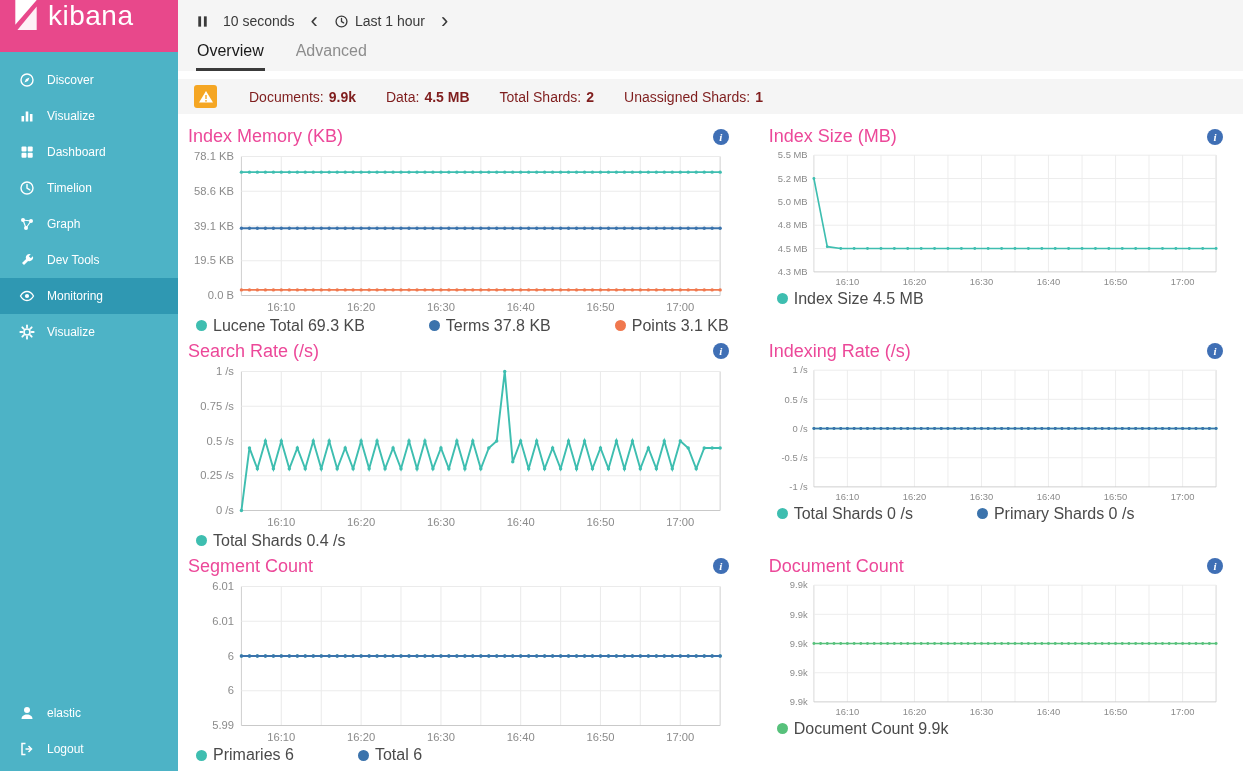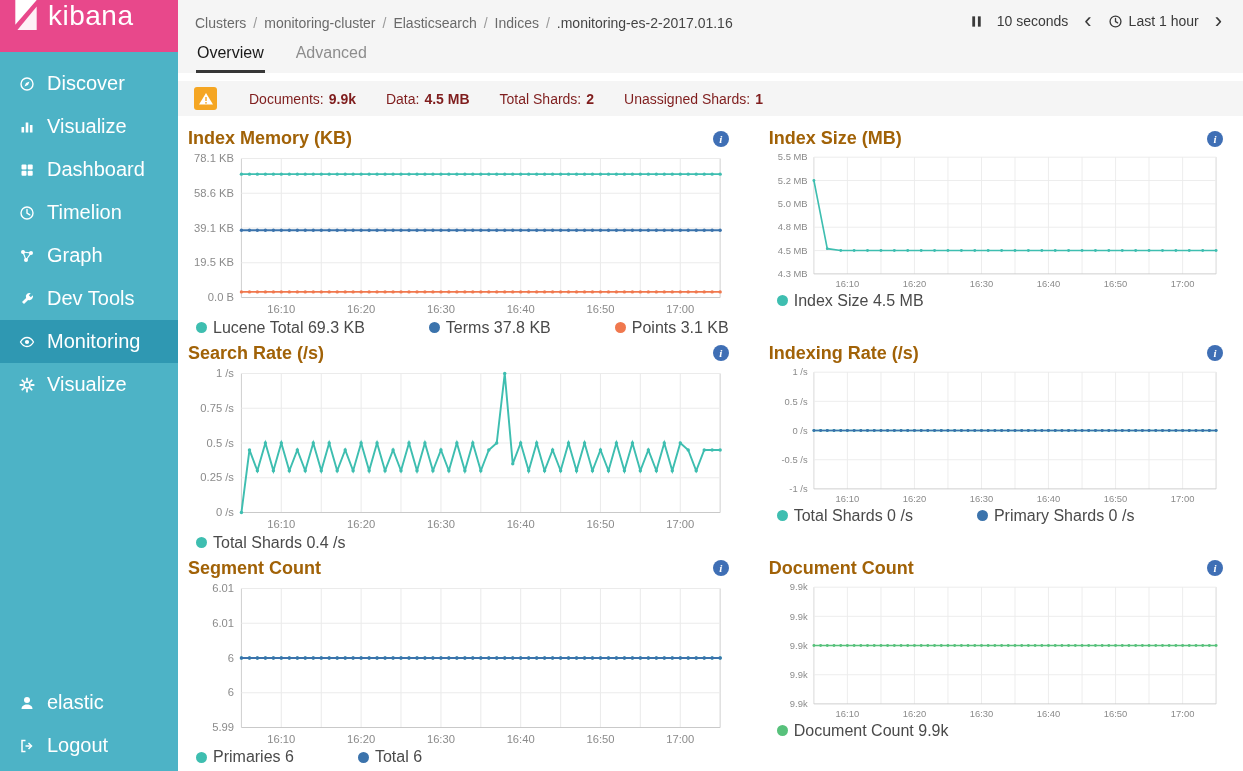--- a/index.html
+++ b/index.html
@@ -13,21 +13,21 @@
   *{box-sizing:border-box;}
   html,body{margin:0;padding:0;}
   body{width:1243px;height:771px;overflow:hidden;font-family:"Liberation Sans",sans-serif;background:#fff;}
   .app{display:flex;width:1243px;height:771px;}
 
   
   .sidebar{width:178px;flex-shrink:0;background:var(--sidebar);color:#fff;display:flex;flex-direction:column;}
   .logo{background:var(--pink);height:52px;display:flex;align-items:flex-start;padding-left:13px;gap:9px;cursor:pointer;}
   .logo-text{font-size:28px;color:#fff;letter-spacing:.5px;}
   .nav{padding-top:10px;}
-  .nav-item{display:flex;align-items:center;gap:12px;padding:10px 0 10px 19px;font-size:20px;cursor:pointer;}
+  .nav-item{display:flex;align-items:center;gap:12px;padding:10px 0 10px 19px;font-size:12px;cursor:pointer;}
   .nav-item.active{background:var(--sidebar-active);}
   .nav-item .ic{width:16px;height:16px;display:inline-flex;}
   .sidebar-footer{margin-top:auto;padding-bottom:4px;}
 
   
   .main{flex:1;display:flex;flex-direction:column;min-width:0;}
   .topbar{background:var(--graybg);padding:13px 18px 0 17px;}
   .topbar-row{display:flex;justify-content:space-between;align-items:flex-start;}
   .breadcrumbs{font-size:14px;color:#6a6a6a;padding-top:2px;}
   .crumb{cursor:pointer;}
@@ -41,21 +41,21 @@
   .tab.active{color:#191919;border-bottom:3px solid #3a3a3a;}
 
   .summary{background:var(--graybg);margin-top:8px;padding:6px 16px;display:flex;align-items:center;gap:30px;font-size:14px;color:#7f1d1d;}
   .warn-box{width:23px;height:23px;background:var(--warn);border-radius:3px;display:flex;align-items:center;justify-content:center;flex-shrink:0;margin-right:2px;}
   .stat{white-space:nowrap;}
   .stat .val{font-weight:bold;margin-left:5px;}
 
   
   .charts{display:grid;grid-template-columns:1fr 1fr;column-gap:40px;row-gap:4px;padding:10px 20px 0 10px;background:#fff;}
   .chart-header{display:flex;justify-content:space-between;align-items:center;margin:2px 0 1px;}
-  .chart-title{font-size:18px;color:#a16207;font-weight:700;}
+  .chart-title{font-size:18px;color:#ec4899;font-weight:400;}
   .info-icon{width:16px;height:16px;border-radius:50%;background:var(--info);color:#fff;font-size:11px;font-weight:bold;font-style:italic;font-family:"Liberation Serif",serif;display:flex;align-items:center;justify-content:center;cursor:pointer;flex-shrink:0;}
   .plot svg{display:block;width:100%;height:auto;}
   .axlab{fill:#8b8b8b;font-size:10.5px;font-family:"Liberation Sans",sans-serif;}
   .legend{display:flex;gap:64px;font-size:16px;color:#4a4a4a;padding-left:8px;align-items:center;margin-top:0;}
   .legend-item{display:inline-flex;align-items:center;gap:6px;cursor:pointer;white-space:nowrap;}
   .legend-dot{width:11px;height:11px;border-radius:50%;flex-shrink:0;}
 </style>
 </head>
 <body>
 
@@ -182,21 +182,20 @@
           </span>
         <span>Logout</span>
       </div>
     </div>
   </aside>
 
   <main class="main">
 
     <header class="topbar">
       <div class="topbar-row">
-        <div class="breadcrumbs"><span class="crumb">Clusters</span><span class="sep">/</span><span class="crumb">monitoring-cluster</span><span class="sep">/</span><span class="crumb">Elasticsearch</span><span class="sep">/</span><span class="crumb">Indices</span><span class="sep">/</span><span class="crumb last">.monitoring-es-2-2017.01.16</span></div>
         <div class="controls">
           <span class="ctl">
             <svg viewBox="0 0 16 16" width="15" height="15">
                 <rect x="3.5" y="2.5" width="3" height="11" fill="#3a3a3a"></rect>
                 <rect x="9.5" y="2.5" width="3" height="11" fill="#3a3a3a"></rect>
               </svg>
           </span>
           <span class="ctl">10 seconds</span>
           <span class="chev">‹</span>
           <span class="ctl">

